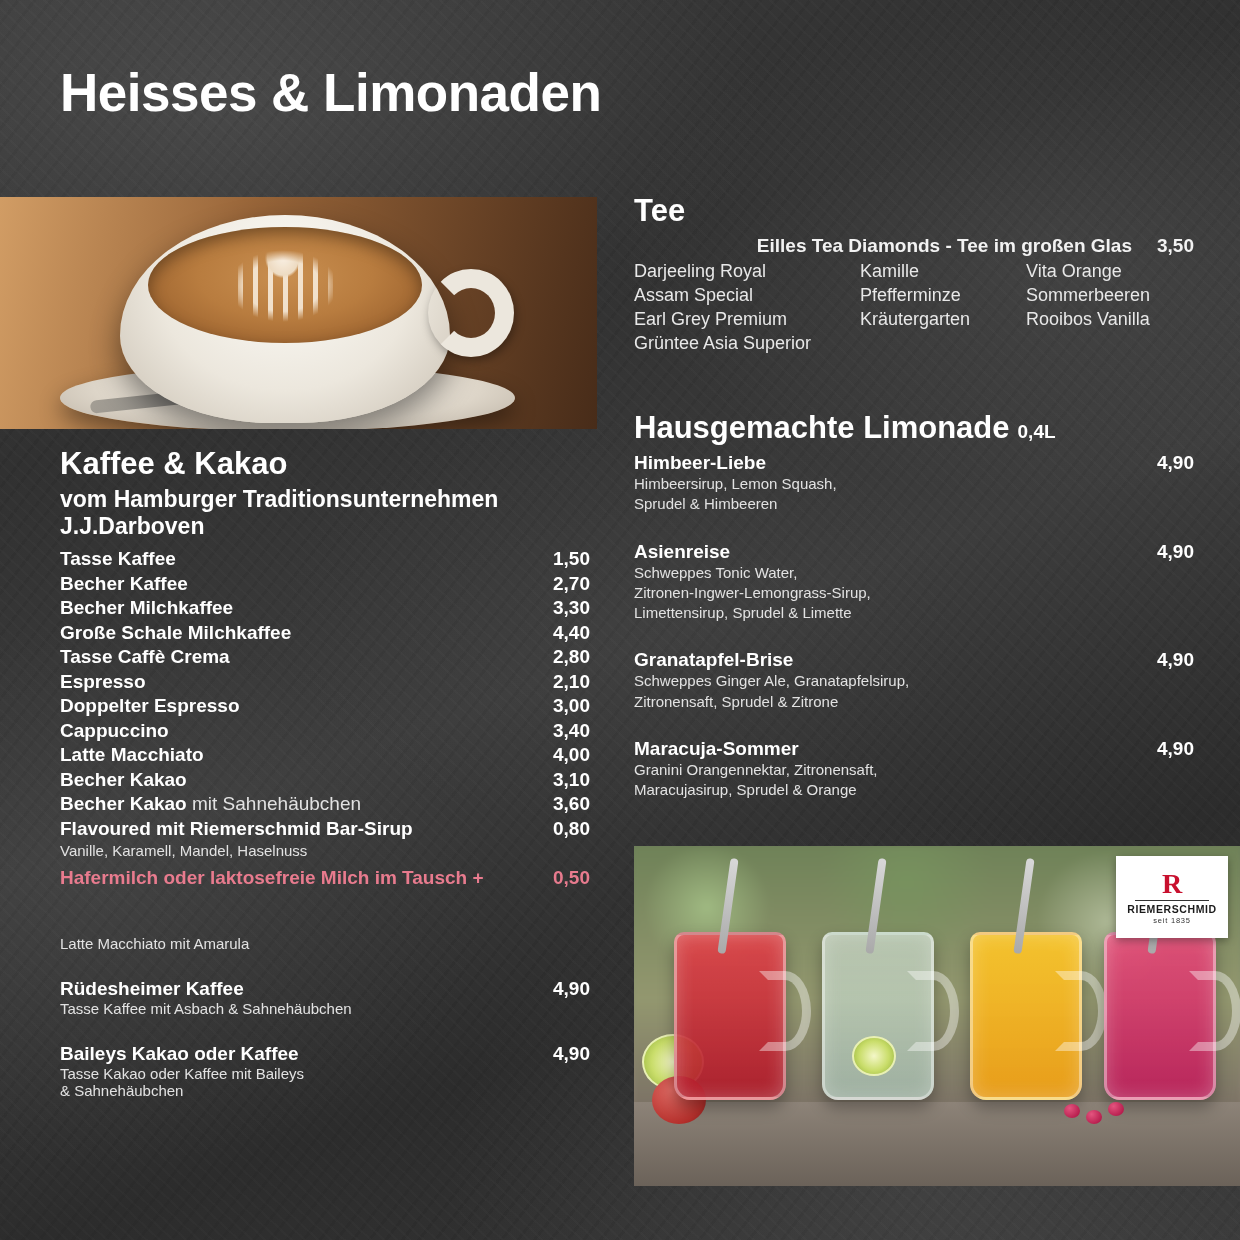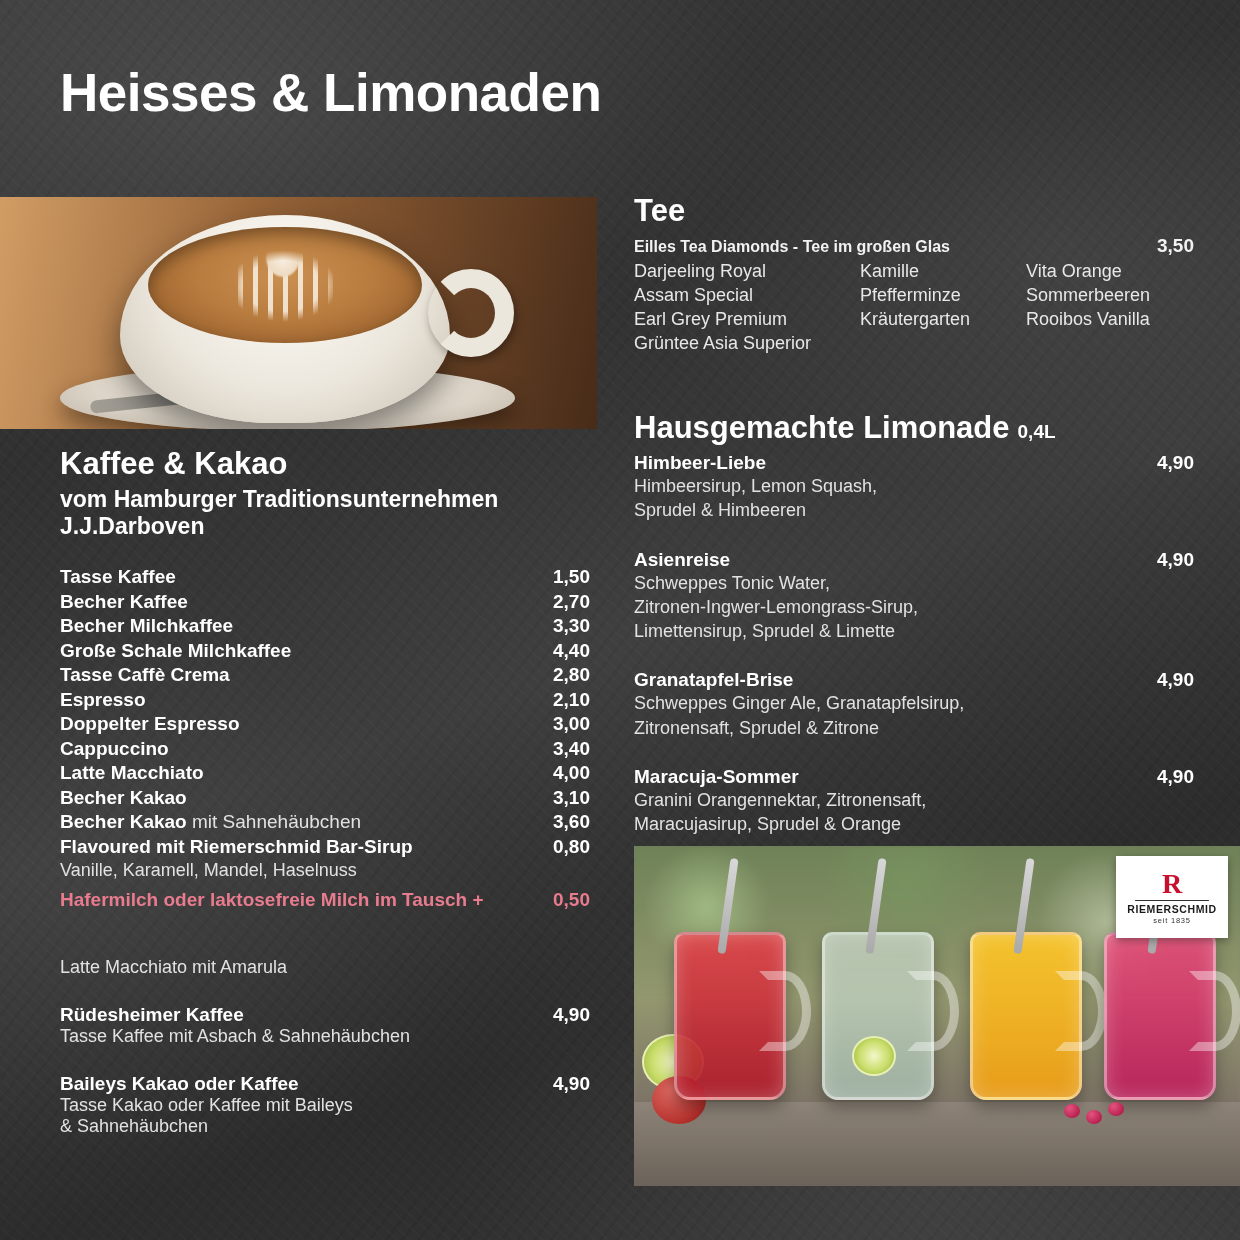--- a/index.html
+++ b/index.html
@@ -101,36 +101,36 @@
 
   .col-left { position:absolute; left:60px; top:446px; width:530px; }
   .col-right { position:absolute; left:634px; top:193px; width:560px; }
 
   .row { display:flex; align-items:baseline; }
   .row .nm { flex:1 1 auto; }
   .row .pr { flex:0 0 auto; text-align:right; }
 
   .item-name { font-size:19px; font-weight:bold; color:#ffffff; }
   .item-price { font-size:19px; font-weight:bold; color:#ffffff; }
-  .item-desc { font-size:18px; color:#e2e2e2; font-weight:normal; }
+  .item-desc { font-size:15px; color:#e2e2e2; font-weight:normal; }
   .light { font-weight:normal; color:#e2e2e2; }
 
-  .kaffee-list { margin-top:26px; }
+  .kaffee-list { margin-top:8px; }
   .kaffee-list .row { margin-bottom:2.5px; }
   .kaffee-list .pr { width:62px; }
 
   .pink { color:#e87b8e; }
 
   .mit-schuss { margin-top:46px; }
   .schuss-item { margin-top:14px; }
   .schuss-item .pr { width:62px; }
 
   
   .tee-head-row { display:flex; align-items:baseline; margin-top:6px; }
-  .tee-head-row .nm { flex:1 1 auto; font-size:16px; font-weight:bold; }
+  .tee-head-row .nm { flex:1 1 auto; font-size:19px; font-weight:bold;text-align:right; }
   .tee-head-row .pr { width:62px; text-align:right; font-size:19px; font-weight:bold; }
   .tee-grid {
     margin-top:4px;
     display:grid;
     grid-template-columns:226px 166px auto;
     row-gap:3px;
     font-size:18px; color:#e8e8e8;
   }
 
   

